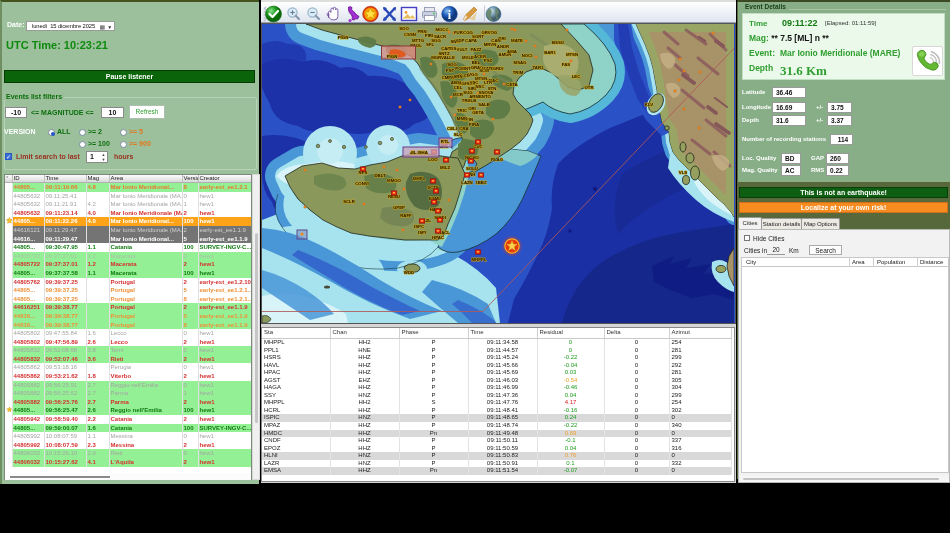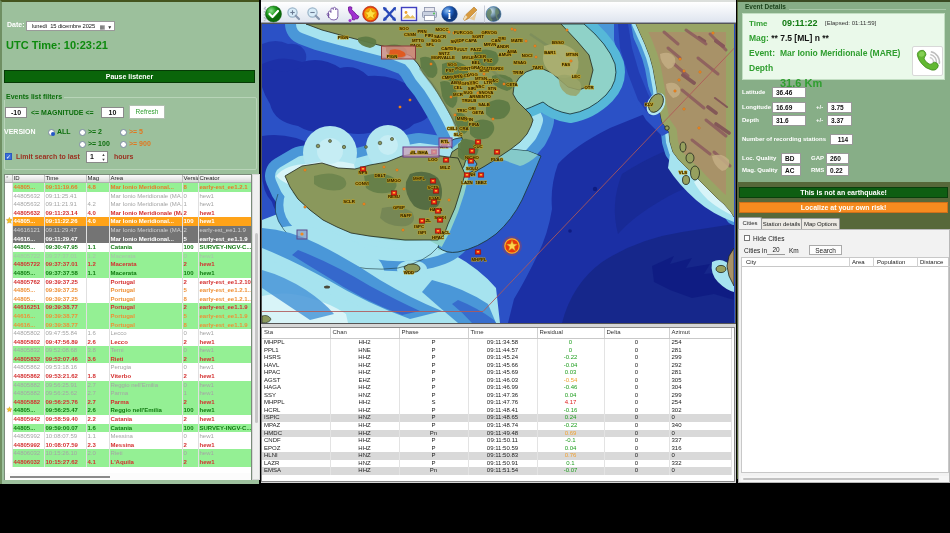--- a/index.html
+++ b/index.html
@@ -1032,21 +1032,21 @@
     <div class="abs" id="evd-label">Event Details</div>
     <div class="abs" style="left:52px;top:7px;width:157px;border-top:1px solid #a8c8a8;"></div>
     <div class="abs" id="mintbox">
       <div class="abs gl" style="left:6px;top:5px;font-size:8px;">Time</div>
       <div class="abs" style="left:39px;top:4px;font-size:9px;font-weight:bold;color:#117a11;">09:11:22</div>
       <div class="abs" style="left:82px;top:6px;font-size:6px;color:#333;">[Elapsed: 01:11:59]</div>
       <div class="abs gl" style="left:6px;top:19px;font-size:8.5px;">Mag: <span style="color:#111;">** 7.5 [ML] n **</span></div>
       <div class="abs gl" style="left:6px;top:34px;font-size:8.5px;">Event:</div>
       <div class="abs gl" style="left:37px;top:34px;font-size:8.5px;">Mar Ionio Meridionale (MARE)</div>
       <div class="abs gl" style="left:6px;top:49px;font-size:8.5px;">Depth</div>
-      <div class="abs gl" style="left:37px;top:63px;font-size:11px;">31.6 Km</div>
+      <div class="abs gl" style="left:37px;top:49px;font-size:13px;font-family:Liberation Serif, serif;">31.6 Km</div>
       <div class="abs" id="phone">
 <svg width="29" height="28" viewBox="0 0 29 28" style="position:absolute;left:0;top:0;">
 <path d="M16.8,10.6 A4.5,4.5 0 0 1 20.4,15.8" fill="none" stroke="#cccccc" stroke-width="1.5"></path>
 <path d="M17.3,7.6 A7.5,7.5 0 0 1 23.4,16.3" fill="none" stroke="#c4c4c4" stroke-width="1.5"></path>
 <path d="M17.8,4.7 A10.5,10.5 0 0 1 26.3,16.8" fill="none" stroke="#bdbdbd" stroke-width="1.5"></path>
 <path d="M4.5,9 Q3.5,5 7.5,3.5 Q11,2.2 12.5,5.5 Q13.8,8 11.8,9.8 Q10.5,11 11.8,13 Q13.5,15.8 16.2,17 Q18.2,17.8 19.5,16.2 Q21.2,14.2 23.8,16 Q26.5,18 24.5,21 Q22.5,24 18.5,23 Q12.5,21.5 8.5,16.5 Q5.2,12.5 4.5,9 Z" fill="#62b832" stroke="#3a8518" stroke-width="0.7"></path>
 <path d="M6,8.5 Q5.5,5.8 8.2,4.8 Q10.3,4 11.3,6 Q12,7.6 10.8,8.8 Q9,10 7.5,9.6 Q6.3,9.3 6,8.5 Z" fill="#8ed45e" opacity="0.8"></path>
 </svg>
 </div>
     </div>

